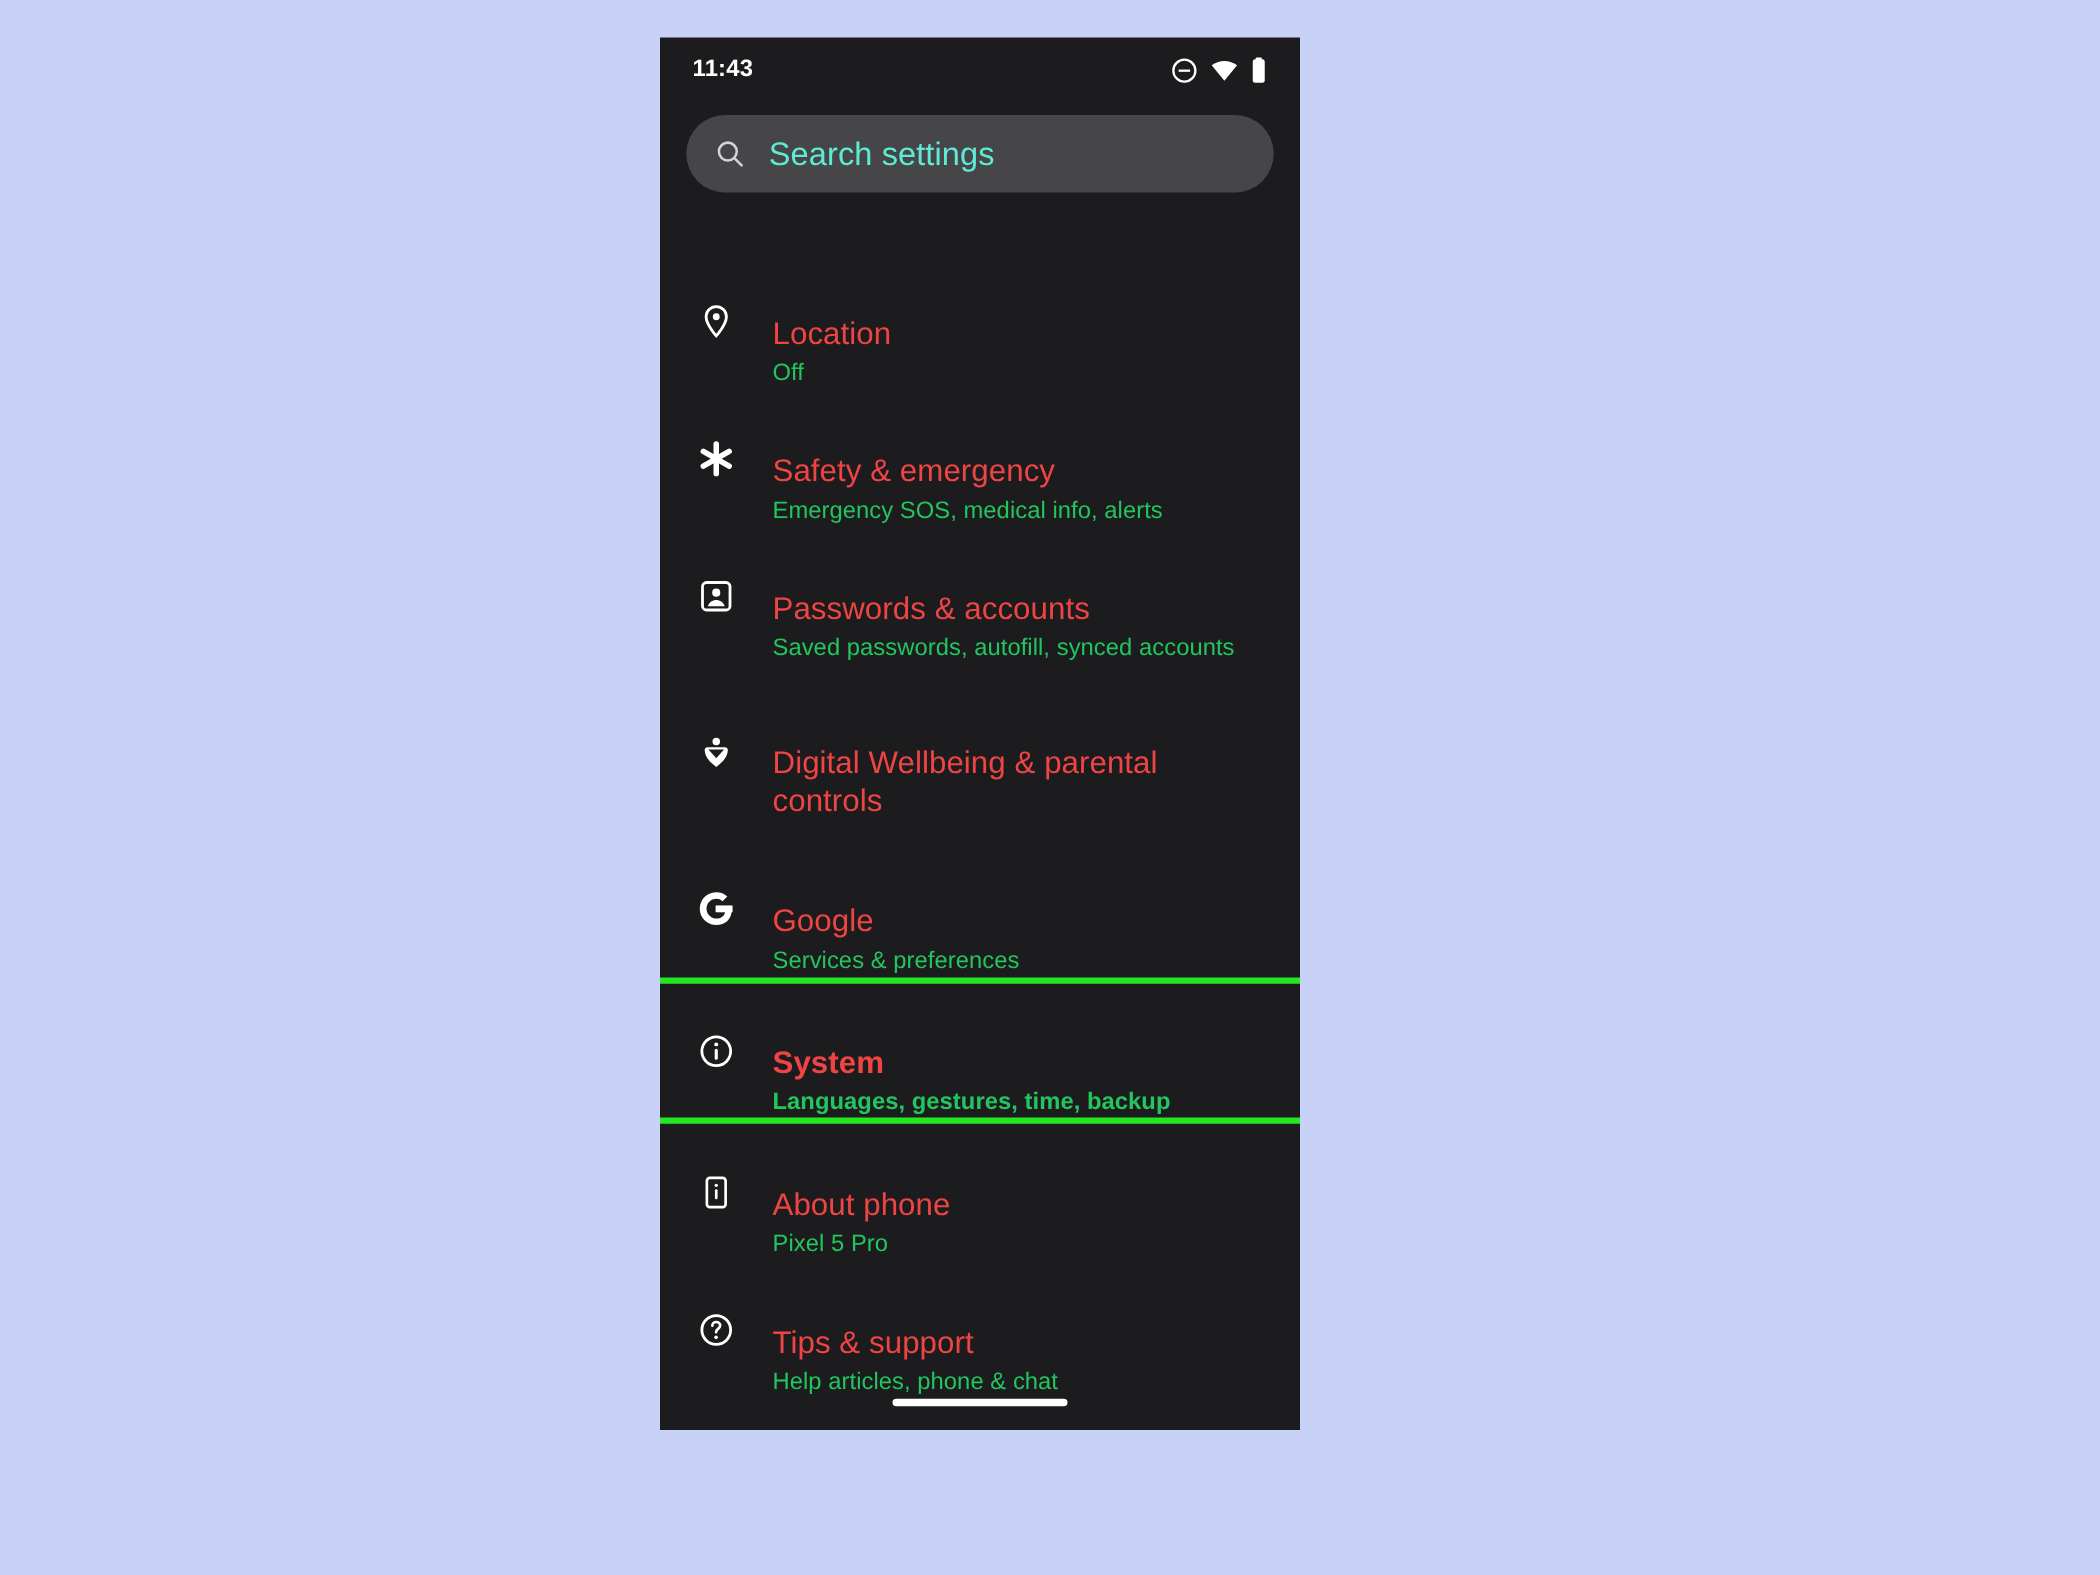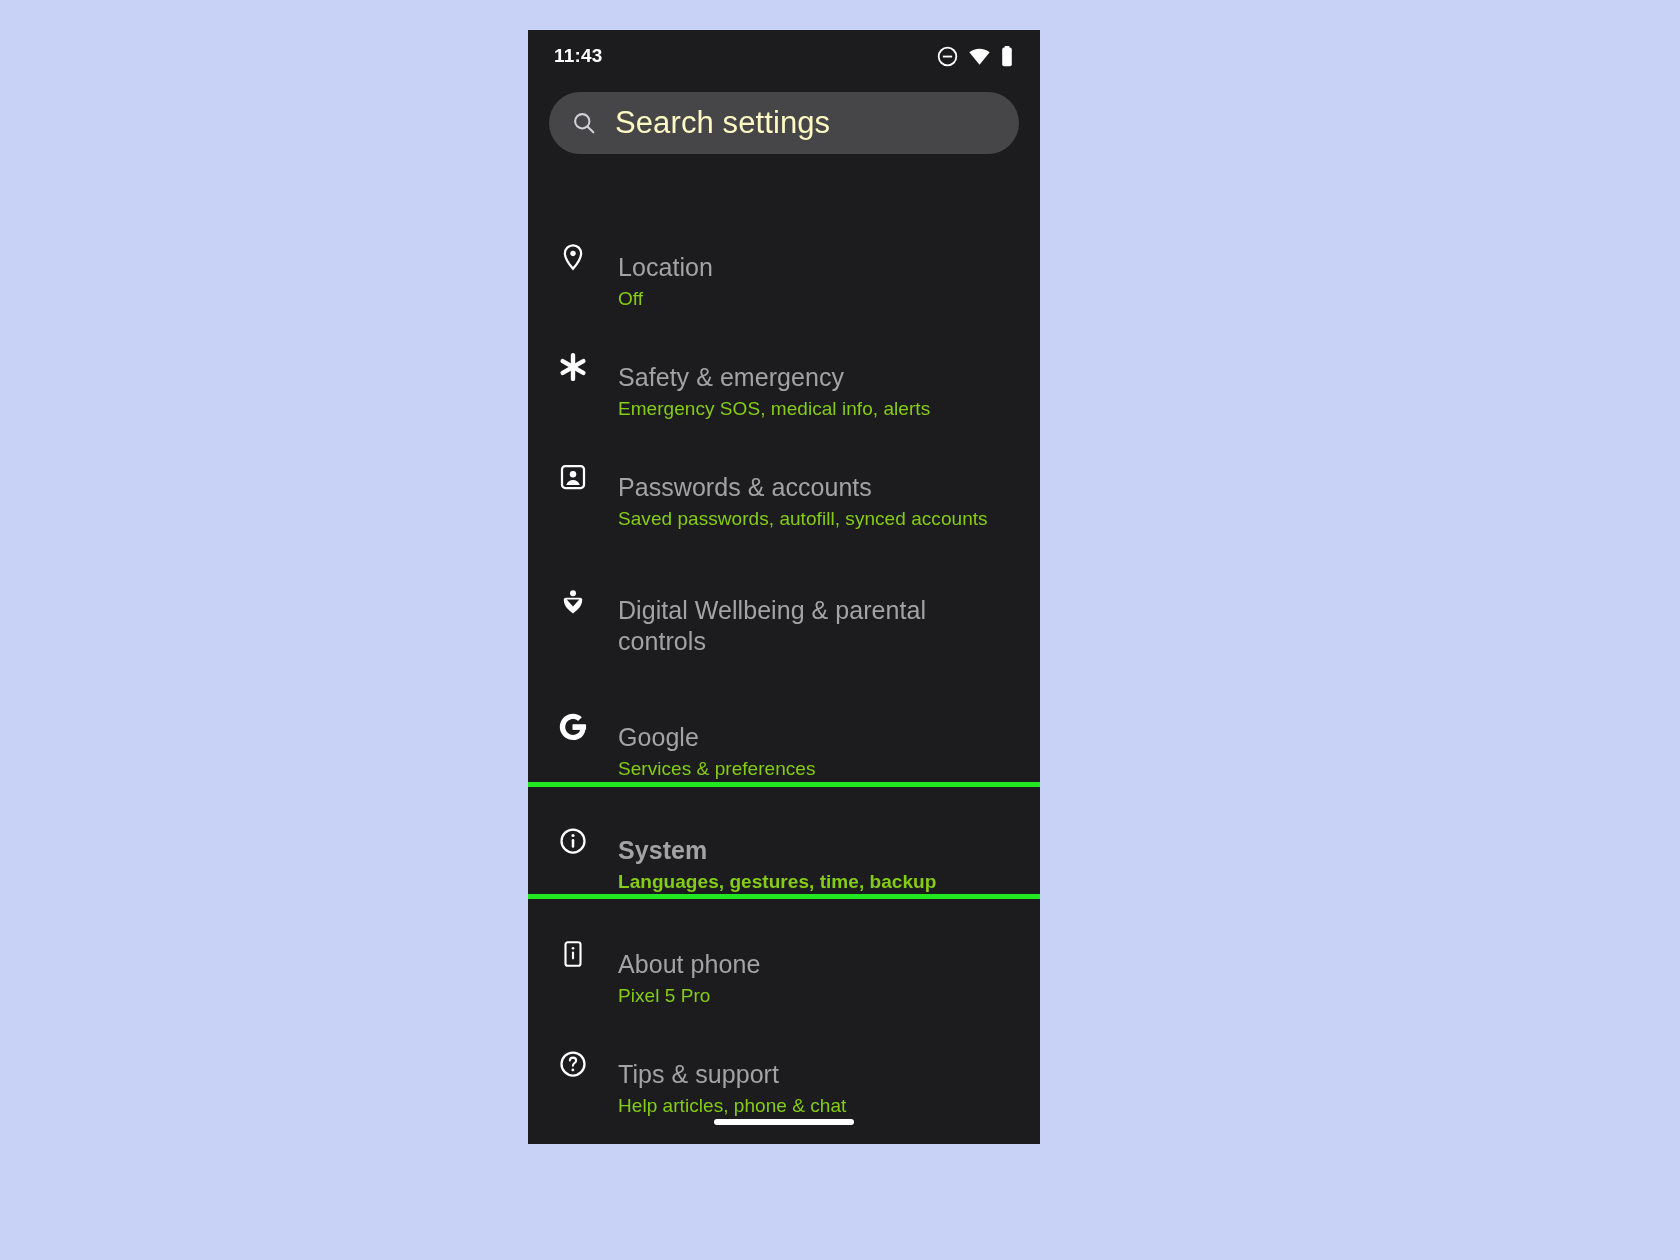--- a/index.html
+++ b/index.html
@@ -64,22 +64,22 @@
     height: 62px;
     background: #464649;
     border-radius: 31px;
     display: flex;
     align-items: center;
     padding: 0 22px;
     gap: 18px;
     cursor: text;
   }
   #search-placeholder {
-    color: #fef9c3;
-    font-size: 31px;
+    color: #5eead4;
+    font-size: 26px;
     letter-spacing: 0.1px;
   }
 
   
   #list {
     position: relative;
     margin-top: 22px;
   }
 
   
@@ -117,28 +117,28 @@
     color: #ffffff;
   }
   .row-text {
     display: flex;
     flex-direction: column;
     justify-content: center;
     gap: 4px;
     padding-right: 10px;
   }
   .row-title {
-    color: #a3a3a3;
+    color: #ef4444;
     font-size: 25px;
     line-height: 31px;
     letter-spacing: 0.05px;
     margin-top: 48px;
   }
   .row-sub {
-    color: #84cc16;
+    color: #22c55e;
     font-size: 19px;
     line-height: 24px;
     letter-spacing: 0.05px;
   }
 
   .row.two-line-title { min-height: 140px; }
 
   
   #row-system {
     margin: 0;

